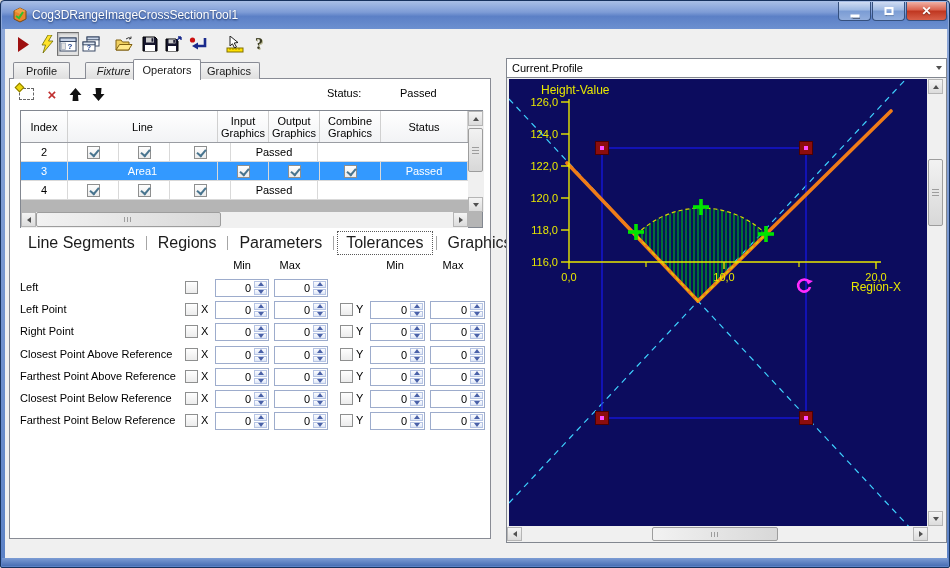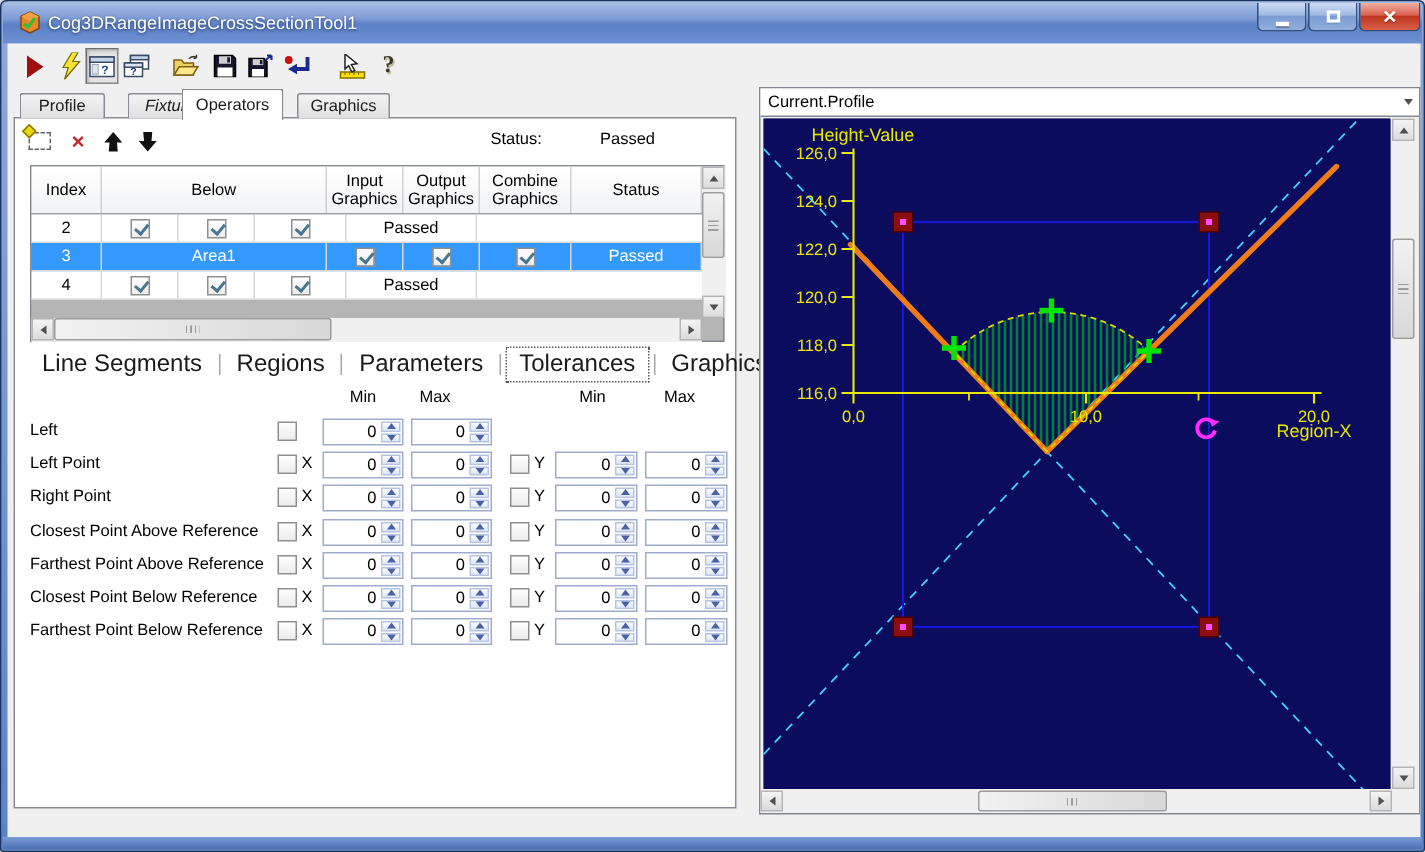--- a/index.html
+++ b/index.html
@@ -220,21 +220,21 @@
         <svg width="15" height="15" viewBox="0 0 15 15">
           <path d="M7.5,14 L13.5,7 H10 L10.5,1 H4.5 L5,7 H1.5 Z" fill="#111"></path>
           </svg>
       </div>
       <span id="op-status-label">Status:</span>
       <span id="op-status-value">Passed</span>
 
       <div id="grid">
           <div id="g-header">
             <div class="gh-cell" style="flex: 0 0 47px;">Index</div>
-            <div class="gh-cell" style="flex: 0 0 150px;">Below</div>
+            <div class="gh-cell" style="flex: 0 0 150px;">Line</div>
             <div class="gh-cell" style="flex: 0 0 51px;">Input Graphics</div>
             <div class="gh-cell" style="flex: 0 0 51px;">Output Graphics</div>
             <div class="gh-cell" style="flex: 0 0 61px;">Combine Graphics</div>
             <div class="gh-cell" style="flex: 0 0 87px;">Status</div>
           </div>
           <div class="g-row" style="top: 32px; width: 447px;">
             <div class="g-cell" style="flex: 0 0 47px;">2</div>
             <div class="g-cell" style="flex: 0 0 51px;">
               <span class="cb checked"></span>
             </div>
@@ -731,17 +731,17 @@
             <span class="grip-h"></span>
           </div>
           <div class="sb-btn" style="right: 16px; top: 0px; width: 15px; height: 14px;">
             <span class="tri right"></span>
           </div>
         </div>
     </div>
 
   <div class="tab" style="left: 8px; width: 57px;">Profile</div>
       <div class="tab" style="left: 80px; width: 57px; font-style: italic;">Fixture</div>
-      <div class="tab active" style="left: 116px; width: 68px;">Operators</div>
+      <div class="tab active" style="left: 128px; width: 68px;">Operators</div>
       <div class="tab" style="left: 193px; width: 62px;">Graphics</div>
     </div>
   <div id="bottom-edge"></div>
 </div>
 
 </body></html>

